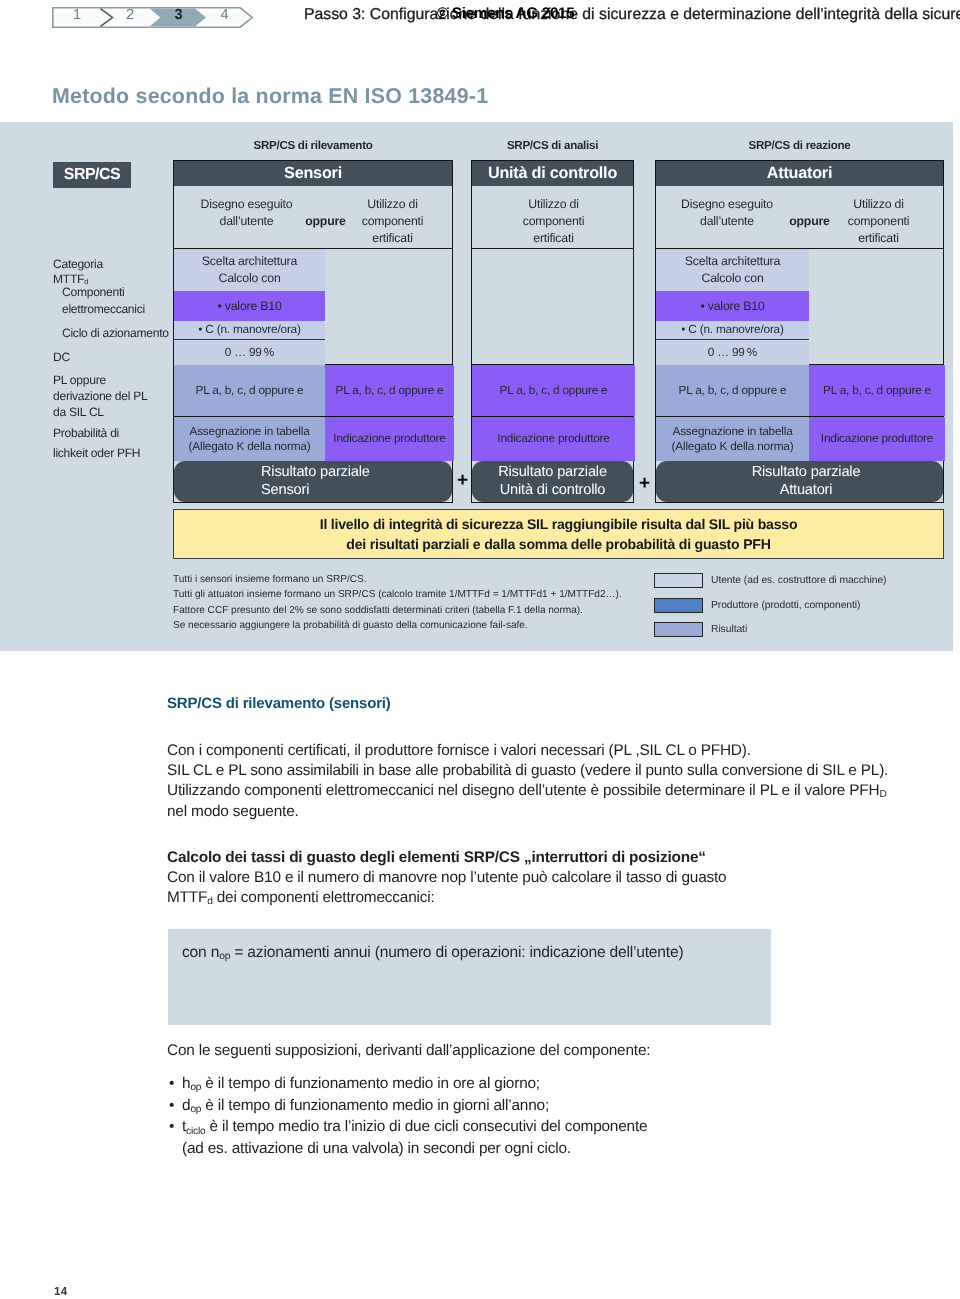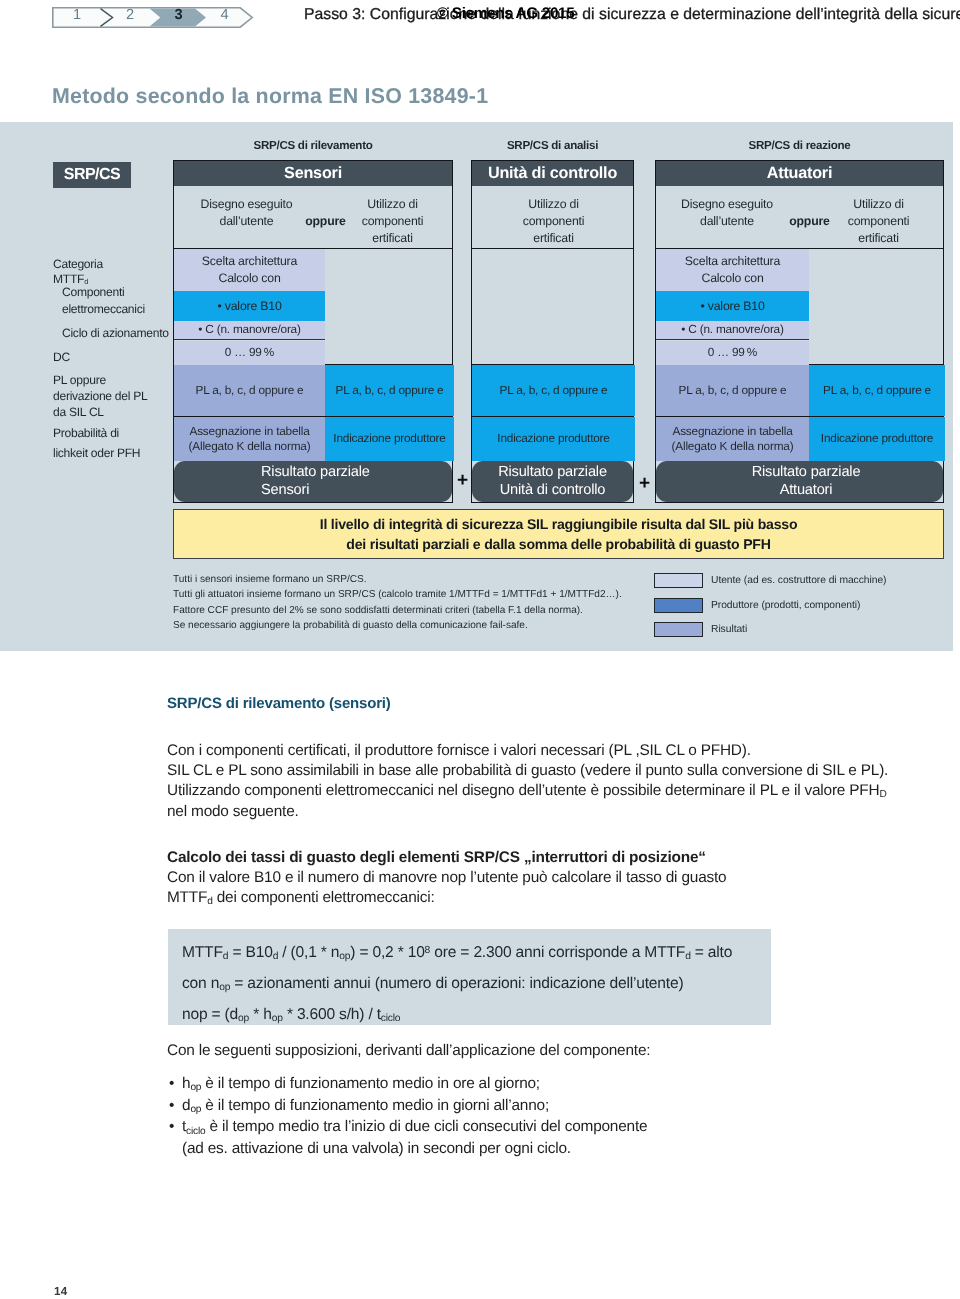--- a/index.html
+++ b/index.html
@@ -37,21 +37,21 @@
   .block{position:absolute;top:38px;border:1.4px solid #12161a;box-sizing:border-box;}
   .bhead{height:25px;background:#434f59;color:#fff;font-weight:700;font-size:16.2px;
          display:flex;align-items:center;justify-content:center;letter-spacing:-0.22px;}
   .brow{position:relative;box-sizing:border-box;}
   .bsub{position:absolute;top:0;bottom:0;display:flex;align-items:center;justify-content:center;
         text-align:center;box-sizing:border-box;}
 
   .c-light{background:#d0dae1;}
   .c-lav{background:#c7cfe8;}
   .c-lav2{background:#c5cdea;}
-  .c-blue{background:#0ea5e9;}
+  .c-blue{background:#8b5cf6;}
   .c-res{background:#9babd8;}
   .c-dark{background:#434f59;color:#fff;border-radius:11px;}
 
   .t11{font-size:11.8px;letter-spacing:-0.2px;color:#1f272c;line-height:15.5px;}
   .t12{font-size:12.3px;letter-spacing:-0.2px;color:#1f272c;line-height:17px;}
   .t13{font-size:14.6px;letter-spacing:-0.18px;color:#1f272c;line-height:17.4px;}
   .wt{color:#ffffff;}
 
   .plus{position:absolute;font-size:19px;font-weight:700;color:#0a0a0a;line-height:1;}
 
@@ -275,23 +275,21 @@
     <div>nel modo seguente.</div>
   </div>
 
   <div class="para" style="top:848px">
     <div style="font-weight:700">Calcolo dei tassi di guasto degli elementi SRP/CS „interruttori di posizione“</div>
     <div>Con il valore B10 e il numero di manovre nop l’utente può calcolare il tasso di guasto</div>
     <div>MTTF<sub>d</sub> dei componenti elettromeccanici:</div>
   </div>
 
   <div class="formula" style="top:929px;height:96px">
-    <div>MTTF<sub>d</sub> = B10<sub>d</sub> / (0,1 * n<sub>op</sub>) = 0,2 * 10<sup>8</sup> ore = 2.300 anni corrisponde a MTTF<sub>d</sub> = alto</div>
     <div>con n<sub>op</sub> = azionamenti annui (numero di operazioni: indicazione dell’utente)</div>
-    <div>nop = (d<sub>op</sub> * h<sub>op</sub> * 3.600 s/h) / t<sub>ciclo</sub></div>
   </div>
 
   <div class="para" style="top:1041px">Con le seguenti supposizioni, derivanti dall’applicazione del componente:</div>
 
   <div class="bullets" style="top:1074px">
     <div class="bl">h<sub>op</sub> è il tempo di funzionamento medio in ore al giorno;</div>
     <div class="bl">d<sub>op</sub> è il tempo di funzionamento medio in giorni all’anno;</div>
     <div class="bl">t<sub>ciclo</sub> è il tempo medio tra l’inizio di due cicli consecutivi del componente</div>
     <div style="padding-left:15px">(ad es. attivazione di una valvola) in secondi per ogni ciclo.</div>
   </div>

